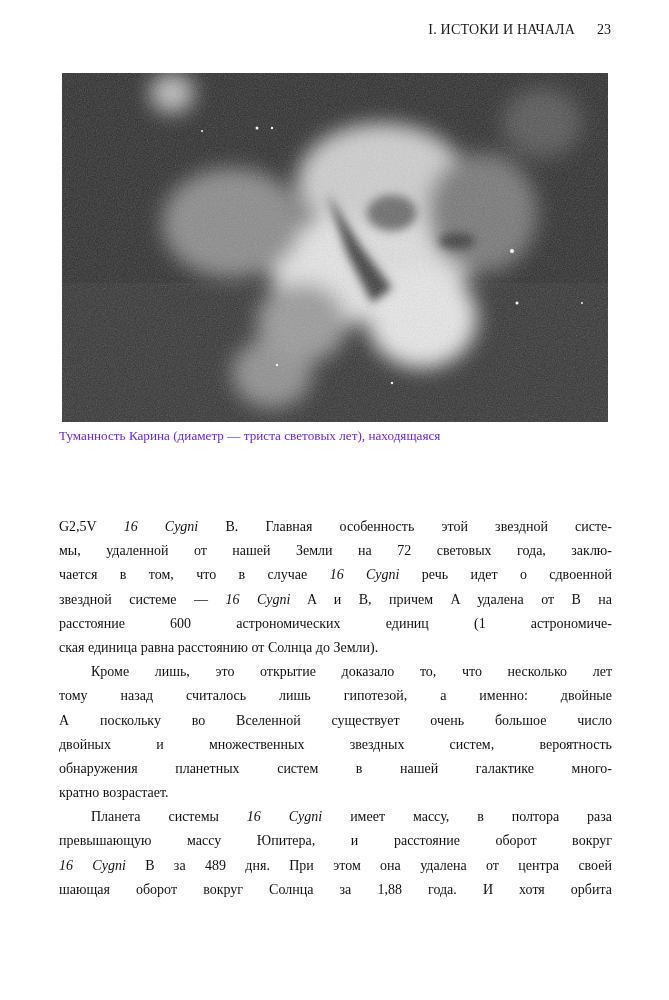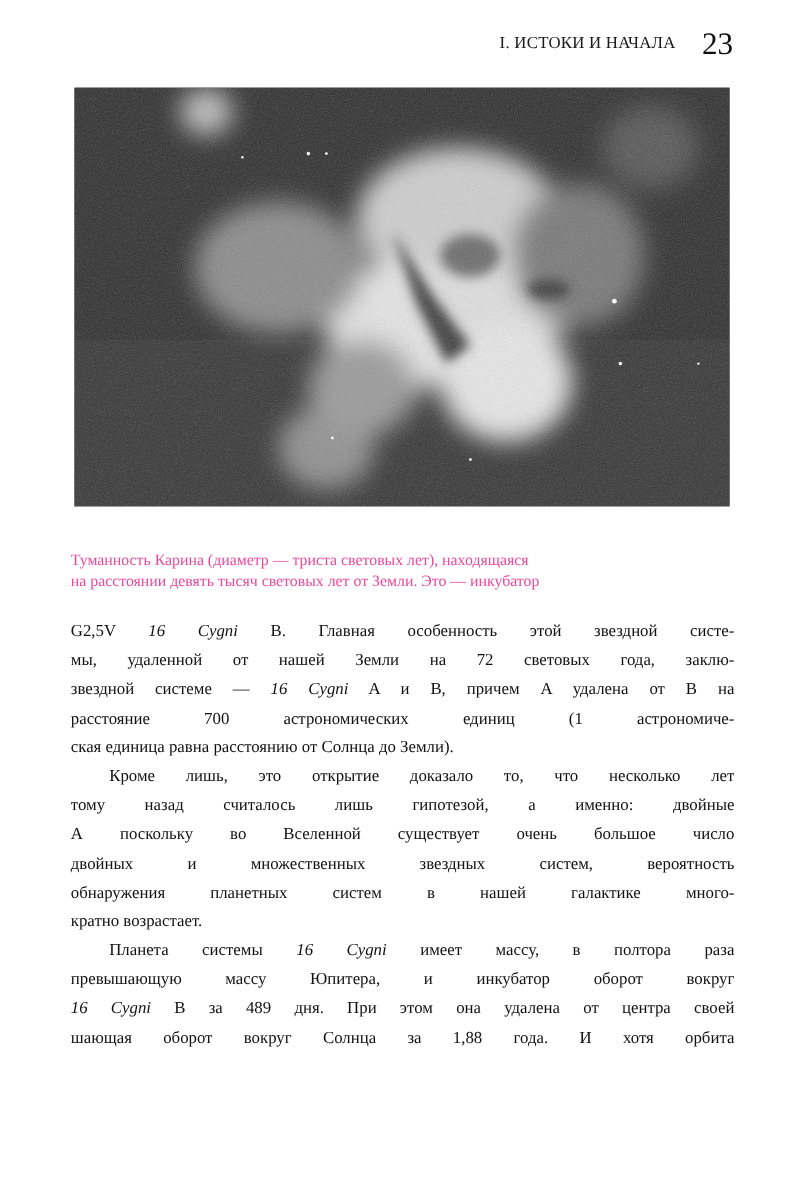--- a/index.html
+++ b/index.html
@@ -1,23 +1,23 @@
 <!DOCTYPE html>
 <html><head>
 <meta charset="utf-8">
 <style>
   html, body { margin: 0; padding: 0; background: #ffffff; }
   body { width: 669px; height: 1000px; position: relative; overflow: hidden;
          font-family: "Liberation Serif", "DejaVu Serif", serif; color: #111; }
-  .header { position: absolute; top: 22px; right: 58px; display: flex; align-items: center; }
+  .header { position: absolute; top: 22px; right: 58px; display: flex; align-items: flex-end; }
   .header .chapter { font-size: 14px; letter-spacing: 0.2px; color: #1a1a1a; margin-right: 22px; }
-  .header .pageno { font-size: 26px; color: #111; }
+  .header .pageno { font-size: 14px; color: #111; }
   .figure { position: absolute; left: 62px; top: 73px; width: 546px; height: 349px; overflow: hidden; background: #2a2a2a; }
   .figure svg { display: block; width: 100%; height: 100%; }
-  .caption { position: absolute; left: 59px; top: 458px; width: 560px; font-size: 13.2px; line-height: 17px; color: #ec4899; }
+  .caption { position: absolute; left: 59px; top: 427px; width: 560px; font-size: 13.2px; line-height: 17px; color: #6d28d9; }
   .caption .line { display: block; white-space: nowrap; }
   .body-text { position: absolute; left: 59px; top: 515px; width: 553px; font-size: 14px; line-height: 24.2px; color: #111; }
   .body-text .line { display: block; white-space: nowrap; text-align: justify; text-align-last: justify; height: 24.2px; }
   .body-text .line.last { text-align-last: left; }
   .body-text .line.indent { padding-left: 32px; }
   em { font-style: italic; }
 </style>
 </head>
 <body>
 
@@ -71,32 +71,32 @@
         <circle cx="330" cy="310" r="1.2"></circle>
       <circle cx="140" cy="58" r="1"></circle>
         <circle cx="520" cy="230" r="1"></circle>
     </g>
     <rect x="0" y="0" width="546" height="349" filter="url(#grain)" fill="#000" opacity="0.9"></rect>
   </svg>
 </div>
 
 <div class="caption">
   <span class="line">Туманность Карина (диаметр — триста световых лет), находящаяся</span>
-  <span class="line">на расстоянии девять тысяч световых лет от Земли. Это — инкубатор</span>
 </div>
 
 <div class="body-text">
   <span class="line"><span>G2,5V </span><em>16 Cygni</em><span> B. Главная особенность этой звездной систе-</span></span>
   <span class="line"><span>мы, удаленной от нашей Земли на 72 световых года, заклю-</span></span>
+  <span class="line"><span>чается в том, что в случае </span><em>16 Cygni</em><span> речь идет о сдвоенной</span></span>
   <span class="line"><span>звездной системе — </span><em>16 Cygni</em><span> A и B, причем A удалена от B на</span></span>
-  <span class="line"><span>расстояние 700 астрономических единиц (1 астрономиче-</span></span>
+  <span class="line"><span>расстояние 600 астрономических единиц (1 астрономиче-</span></span>
   <span class="line last"><span>ская единица равна расстоянию от Солнца до Земли).</span></span>
   <span class="line indent"><span>Кроме лишь, это открытие доказало то, что несколько лет</span></span>
   <span class="line"><span>тому назад считалось лишь гипотезой, а именно: двойные</span></span>
   <span class="line"><span>А поскольку во Вселенной существует очень большое число</span></span>
   <span class="line"><span>двойных и множественных звездных систем, вероятность</span></span>
   <span class="line"><span>обнаружения планетных систем в нашей галактике много-</span></span>
   <span class="line last"><span>кратно возрастает.</span></span>
   <span class="line indent"><span>Планета системы </span><em>16 Cygni</em><span> имеет массу, в полтора раза</span></span>
-  <span class="line"><span>превышающую массу Юпитера, и инкубатор оборот вокруг</span></span>
+  <span class="line"><span>превышающую массу Юпитера, и расстояние оборот вокруг</span></span>
   <span class="line"><span></span><em>16 Cygni</em><span> B за 489 дня. При этом она удалена от центра своей</span></span>
   <span class="line"><span>шающая оборот вокруг Солнца за 1,88 года. И хотя орбита</span></span>
 </div>
 
 </body></html>

